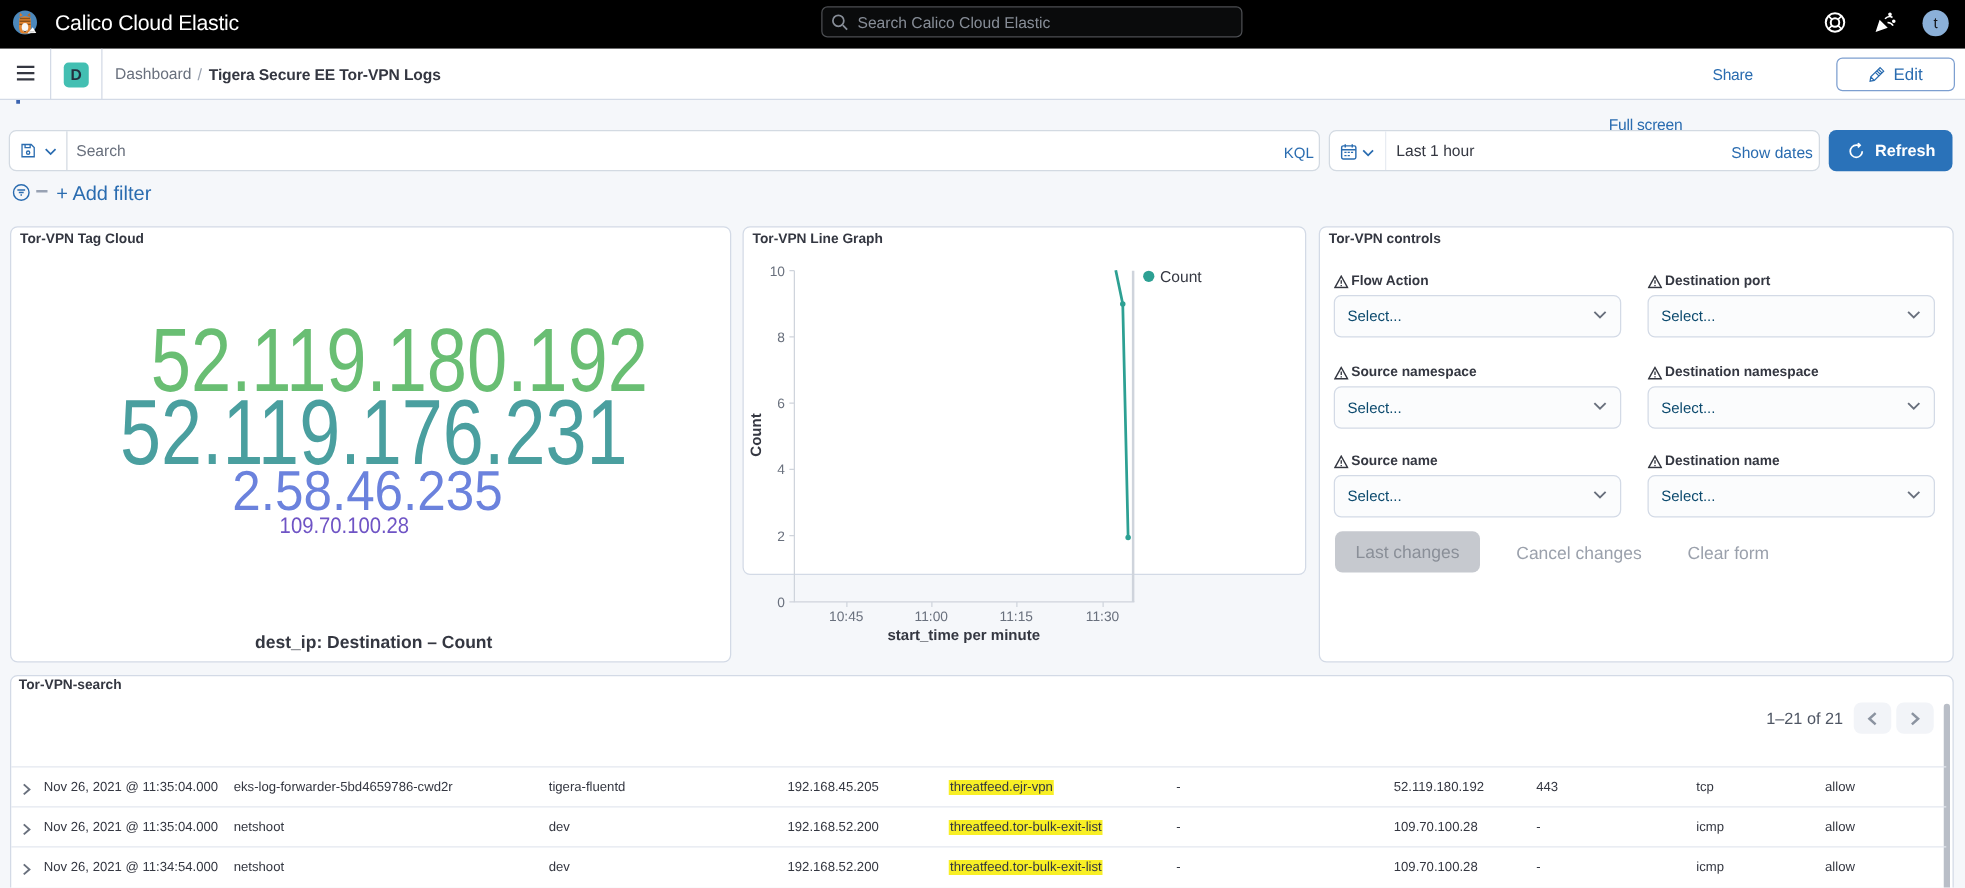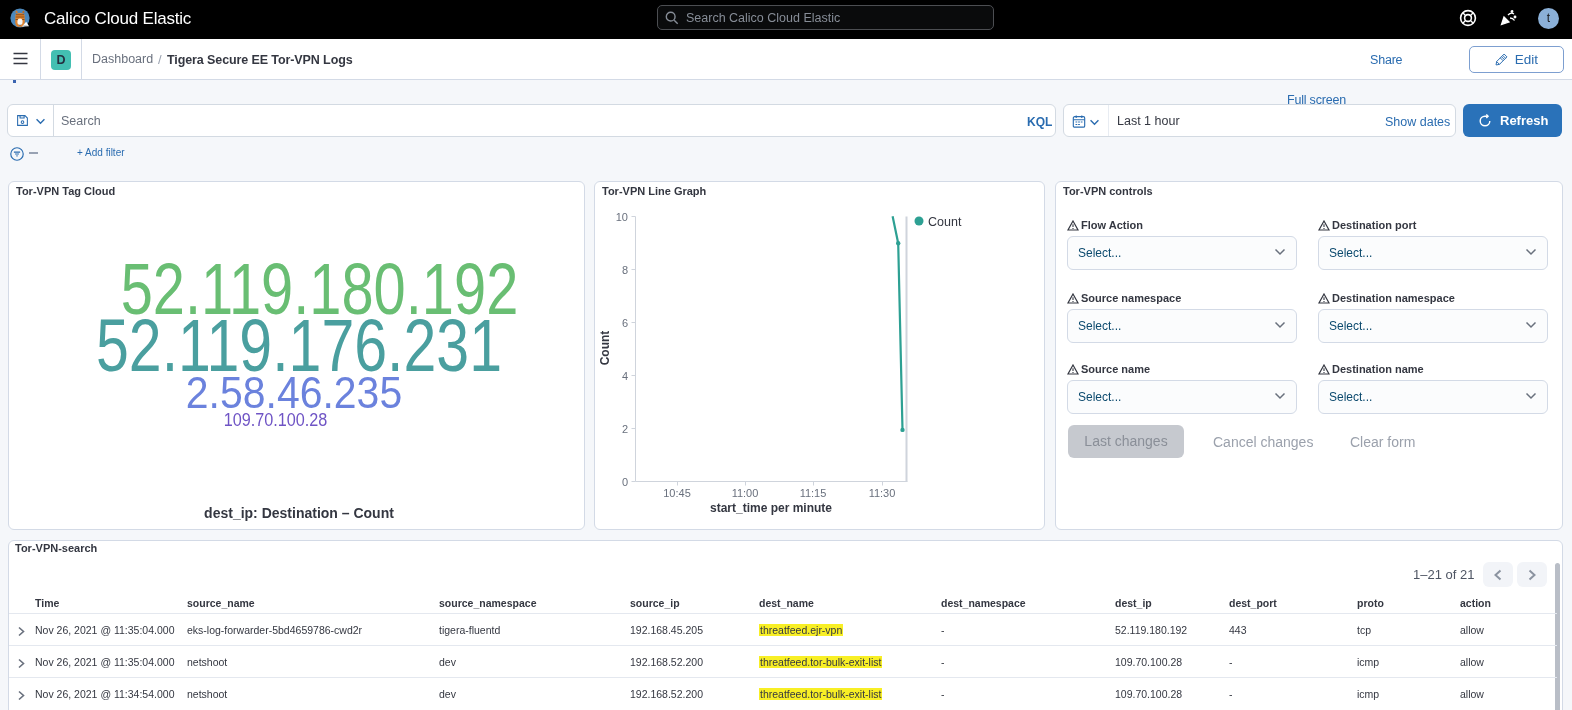--- a/index.html
+++ b/index.html
@@ -20,33 +20,33 @@
   .crumb { position:absolute; top:13px; font-size:13px; white-space:nowrap; }
   #bluedot { position:absolute; left:13px; top:80px; width:3px; height:3px; background:#3b64b0; }
 
   .bluelink { color:#2a6cb0; }
   #editbtn { position:absolute; left:1469px; top:46px; width:95px; height:27px; border:1px solid #7d9fd0; border-radius:5px; background:#fff; color:#2a6cb0; font-size:13.5px; font-weight:500; text-align:center; line-height:25px; }
 
   
   #qbar { position:absolute; left:7px; top:104px; width:1049px; height:33px; background:#fff; border:1px solid #d3dae2; border-radius:6px; }
   #qbar .seg { position:absolute; left:0; top:0; width:46px; height:31px; border-right:1px solid #d3dae2; }
   #qbar .ph { position:absolute; left:53px; top:9px; font-size:12.5px; color:#69707d; }
-  #kql { position:absolute; left:1019px; top:10px; font-size:12px; font-weight:700; color:#2a6cb0; }
+  #kql { position:absolute; left:1019px; top:10px; font-size:12px; font-weight:400; color:#2a6cb0; }
   #dbar { position:absolute; left:1063px; top:104px; width:393px; height:33px; background:#fff; border:1px solid #d3dae2; border-radius:6px;padding-left:36px; }
   #refresh { position:absolute; left:1463px; top:104px; width:99px; height:33px; background:#2a72b9; border-radius:6px; color:#fff; }
   #refresh .lbl { position:absolute; left:37px; top:9px; font-size:13px; font-weight:bold; white-space:nowrap; }
 
   
   
 
   
   .panel { position:absolute; background:#fff; border:1px solid #d3dae6; border-radius:6px; }
   .ptitle { position:absolute; left:7px; top:3px; font-size:11px; font-weight:bold; color:#343741; white-space:nowrap; }
   #p1 { left:8px;  top:181px; width:577px; height:349px; }
-  #p2 { left:594px; top:181px; width:451px; height:349px; }
+  #p2 { left:594px; top:181px; width:451px; height:279px; }
   #p3 { left:1055px; top:181px; width:508px; height:349px; }
   #p4 { left:8px;  top:540px; width:1555px; height:178px; }
 
   
   .tag { position:absolute; white-space:nowrap; font-weight:normal; }
 
   
   .clabel { position:absolute; font-size:11px; font-weight:bold; color:#343741; white-space:nowrap; }
   .warn { position:absolute; }
   .csel { position:absolute; width:230px; height:34px; background:#fbfcfd; border:1px solid #d3dae6; border-radius:6px; }
@@ -153,21 +153,21 @@
   </svg>
   <div class="lbl">Refresh</div>
 </div>
 
 <div>
   <svg class="abs" style="left:10px;top:147px" width="14" height="14" viewBox="0 0 18 18" fill="none" stroke="#2a6cb0" stroke-width="1.5">
     <circle cx="9" cy="9" r="8"></circle>
     <path d="M5 6.5 H13 M6.5 9 H11.5 M8.2 11.5 H9.8"></path>
   </svg>
   <div class="abs" style="left:29px;top:152px;width:9px;height:1.6px;background:#98a2b3;"></div>
-  <div class="abs" style="left:45px;top:147px;font-size:10px;font-weight:500;color:#2a6cb0;margin-left:32px;">+ Add filter</div>
+  <div class="abs" style="left:45px;top:147px;font-size:16px;font-weight:500;color:#2a6cb0;">+ Add filter</div>
 </div>
 
 <div class="panel" id="p1">
   <div class="ptitle">Tor-VPN Tag Cloud</div>
   <div class="tag" style="left:0;top:71px;width:621px;line-height:1;text-align:center;font-size:72px;color:#69be73;transform:scaleX(.803);">52.119.180.192</div>
   <div class="tag" style="left:0;top:127px;width:580px;line-height:1;text-align:center;font-size:74px;color:#4a9f9f;transform:scaleX(.798);">52.119.176.231</div>
   <div class="tag" style="left:0;top:188px;width:570px;line-height:1;text-align:center;font-size:45px;color:#6b82dd;transform:scaleX(.91);">2.58.46.235</div>
   <div class="tag" style="left:0;top:229px;width:533px;line-height:1;text-align:center;font-size:18px;color:#6f54c5;transform:scaleX(.90);">109.70.100.28</div>
   <div class="abs" style="left:0;top:323px;width:580px;text-align:center;font-size:14px;font-weight:bold;color:#343741;">dest_ip: Destination – Count</div>
 </div>
@@ -296,32 +296,20 @@
       </svg>
     </div>
   <div class="abs" style="left:1508px;top:21px;width:30px;height:25px;border-radius:6px;background:#f2f4f8;">
       <svg style="position:absolute;left:10px;top:6.5px" width="10" height="12" viewBox="0 0 10 12" fill="none" stroke="#8b93a0" stroke-width="2">
         <path d="M2.5 1.5 L7.5 6 L2.5 10.5"></path>
       </svg>
     </div>
 
   <div class="abs" style="left:1546px;top:22px;width:5px;height:156px;background:#b9bec7;border-radius:3px;"></div>
 
-  <div class="abs" style="left:0;top:56px;width:1548px;height:16px;">
-    <div class="th" style="left:26px">Time</div>
-    <div class="th" style="left:178px">source_name</div>
-    <div class="th" style="left:430px">source_namespace</div>
-    <div class="th" style="left:621px">source_ip</div>
-    <div class="th" style="left:750px">dest_name</div>
-    <div class="th" style="left:932px">dest_namespace</div>
-    <div class="th" style="left:1106px">dest_ip</div>
-    <div class="th" style="left:1220px">dest_port</div>
-    <div class="th" style="left:1348px">proto</div>
-    <div class="th" style="left:1451px">action</div>
-  </div>
   <div class="rowline" style="top:72px"></div>
 
   <div class="abs" style="left:0;top:83px;width:1548px;height:16px;">
     <svg class="td" style="left:8px;top:2px" width="9" height="11" viewBox="0 0 9 11" fill="none" stroke="#69707d" stroke-width="1.6">
         <path d="M2 1.5 L6.5 5.5 L2 9.5"></path>
       </svg>
     <div class="td" style="left:26px">Nov 26, 2021 @ 11:35:04.000</div>
     <div class="td" style="left:178px">eks-log-forwarder-5bd4659786-cwd2r</div>
     <div class="td" style="left:430px">tigera-fluentd</div>
     <div class="td" style="left:621px">192.168.45.205</div>

